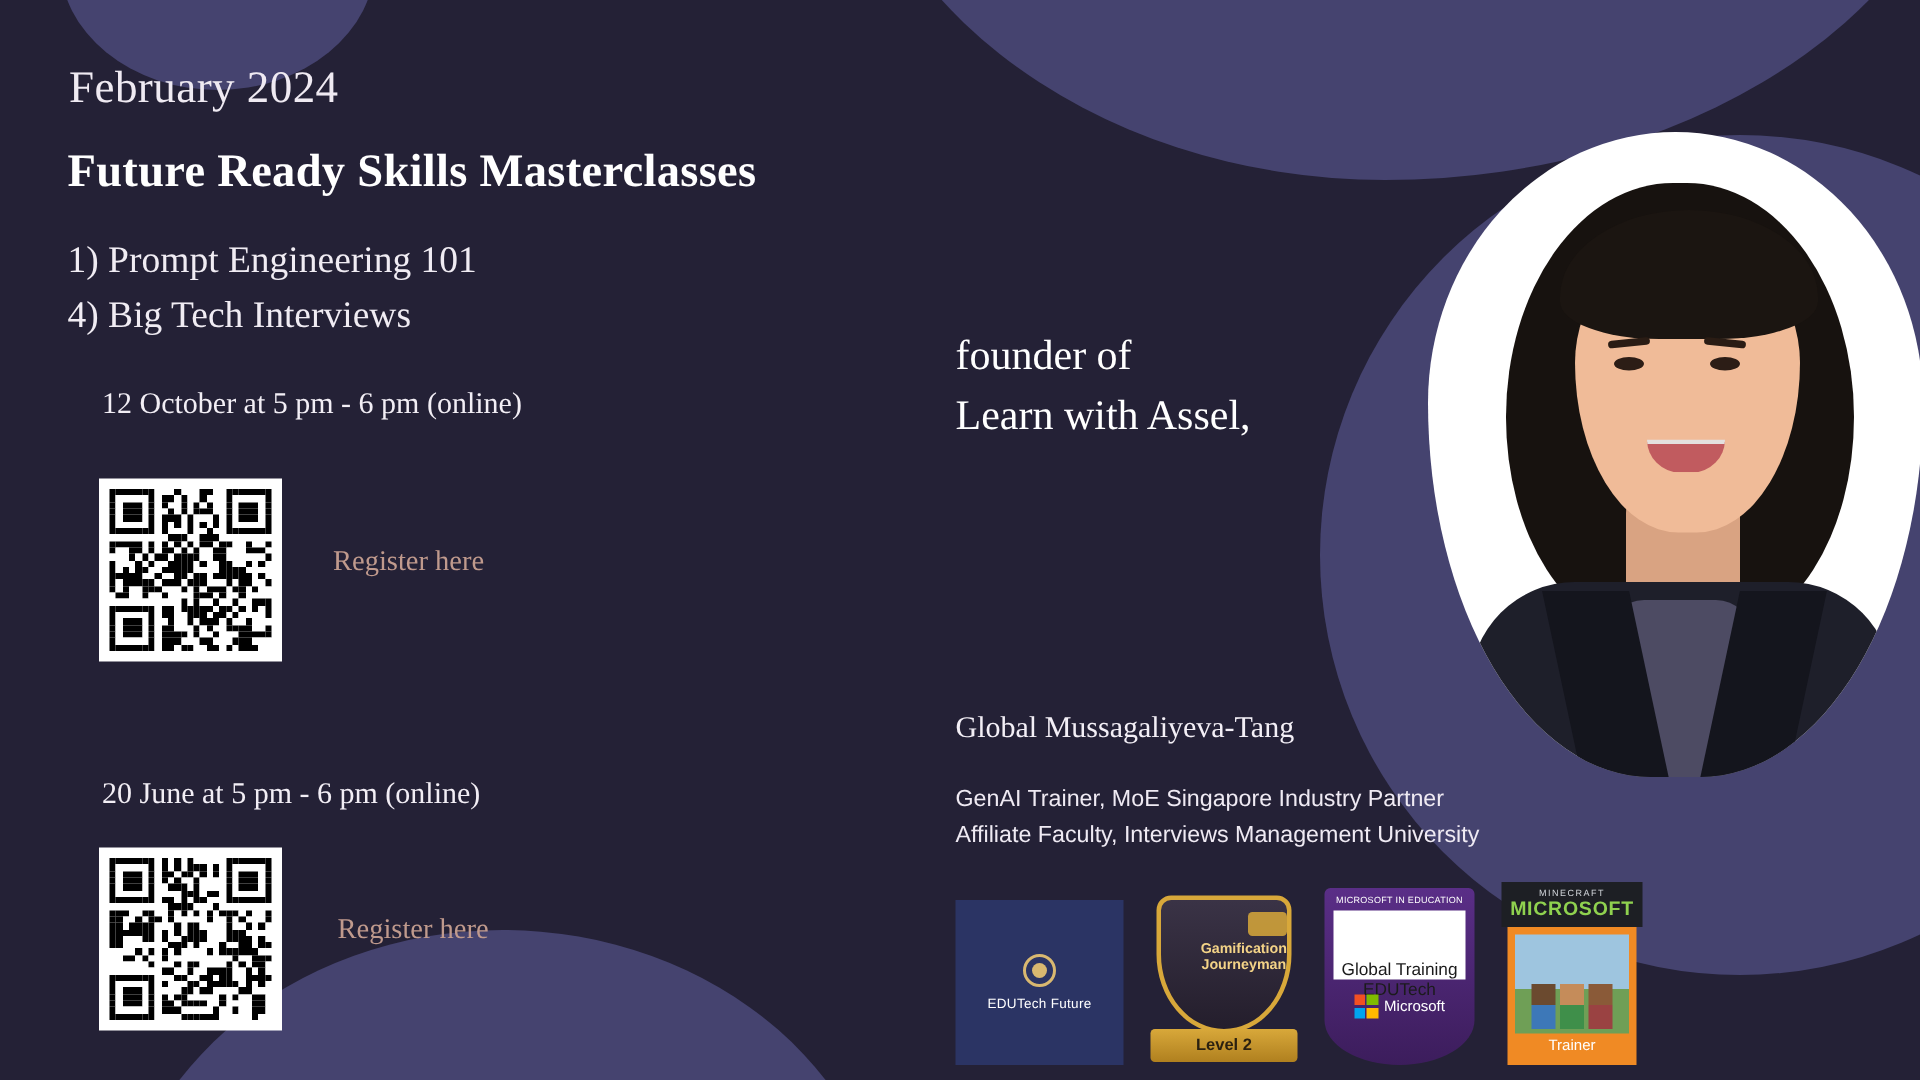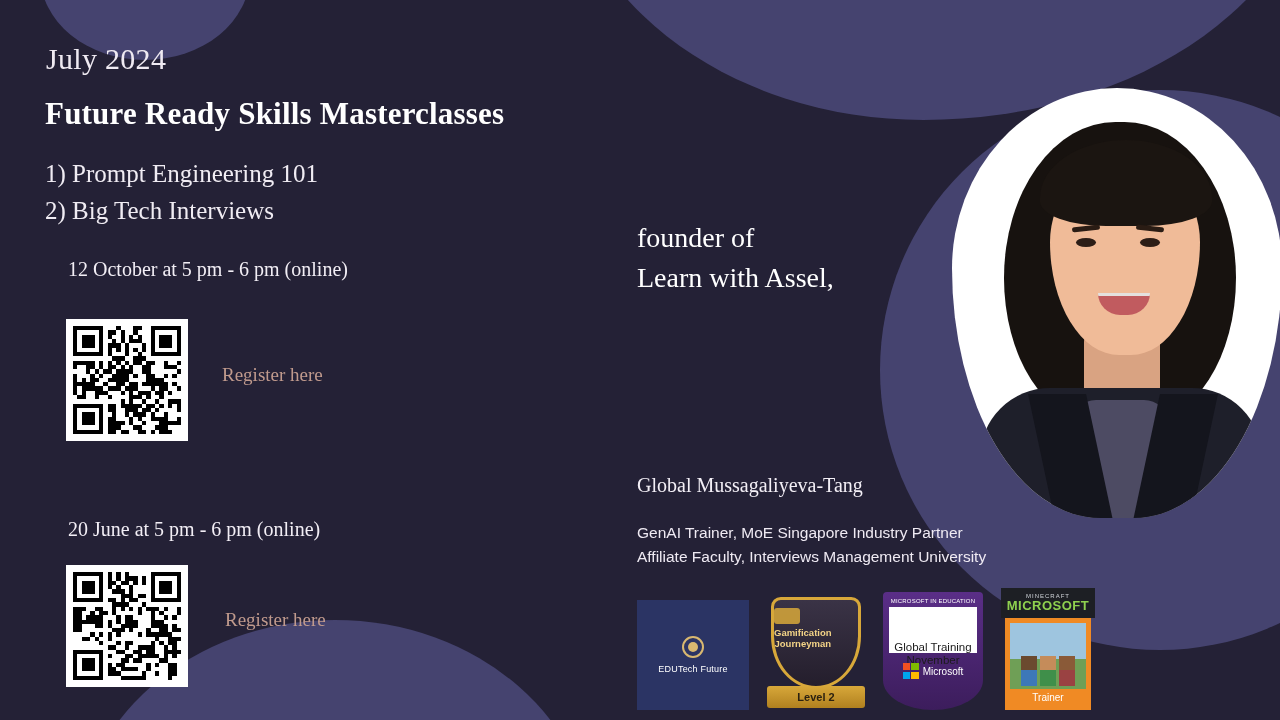--- a/index.html
+++ b/index.html
@@ -243,21 +243,21 @@
     width: 98px; height: 115px;
     position: relative;
   }
   .shield {
     position: absolute; left: 4px; top: 2px;
     width: 90px; height: 92px;
     background: linear-gradient(#3a3346, #241e2c);
     border: 3px solid #d8a83a;
     border-radius: 10px 10px 46px 46px / 10px 10px 54px 54px;
     display: flex; flex-direction: column;
-    align-items: flex-start; justify-content: flex-start;
+    align-items: flex-end; justify-content: flex-start;
     padding-top: 8px;
   }
   .shield-crest {
     width: 26px; height: 16px;
     background: #d8a83a;
     border-radius: 3px;
     opacity: .85;
   }
   .shield-title {
     font-family: "Liberation Sans", sans-serif;
@@ -393,25 +393,25 @@
       <div class="p-eye l"></div>
       <div class="p-eye r"></div>
       <div class="p-mouth"></div>
       <div class="p-blazer"></div>
       <div class="p-blouse"></div>
       <div class="p-lapel-l"></div>
       <div class="p-lapel-r"></div>
     </div>
   </div>
 
-  <div class="month">July 2024</div>
+  <div class="month">February 2024</div>
   <div class="headline">Future Ready Skills Masterclasses</div>
   <div class="sessions">
     <div>1) Prompt Engineering 101</div>
-    <div>2) Big Tech Interviews</div>
+    <div>4) Big Tech Interviews</div>
   </div>
 
   <div class="date-1">12 October at 5 pm - 6 pm (online)</div>
   <div class="qr qr-1">
     <div class="grid" id="qr1" style="grid-template-columns: repeat(25, 1fr); grid-template-rows: repeat(25, 1fr);">
         <i style="background: rgb(0, 0, 0); display: block;"></i>
         <i style="background: rgb(0, 0, 0); display: block;"></i>
         <i style="background: rgb(0, 0, 0); display: block;"></i>
         <i style="background: rgb(0, 0, 0); display: block;"></i>
         <i style="background: rgb(0, 0, 0); display: block;"></i>
@@ -1693,21 +1693,21 @@
         <div class="shield-crest"></div>
         <div class="shield-title">Gamification<br>Journeyman</div>
       </div>
       <div class="ribbon">Level 2</div>
     </div>
 
     <div class="badge badge-microsoft">
       <div class="ms-head">MICROSOFT IN EDUCATION</div>
       <div class="ms-card">
         <div class="l1">Global Training</div>
-        <div class="l2">November</div>
+        <div class="l2">EDUTech</div>
       </div>
       <div class="ms-logo-row">
         <span class="ms-squares">
             <i></i>
             <i></i>
             <i></i>
             <i></i>
           </span>
         <span class="ms-word">Microsoft</span>
       </div>

